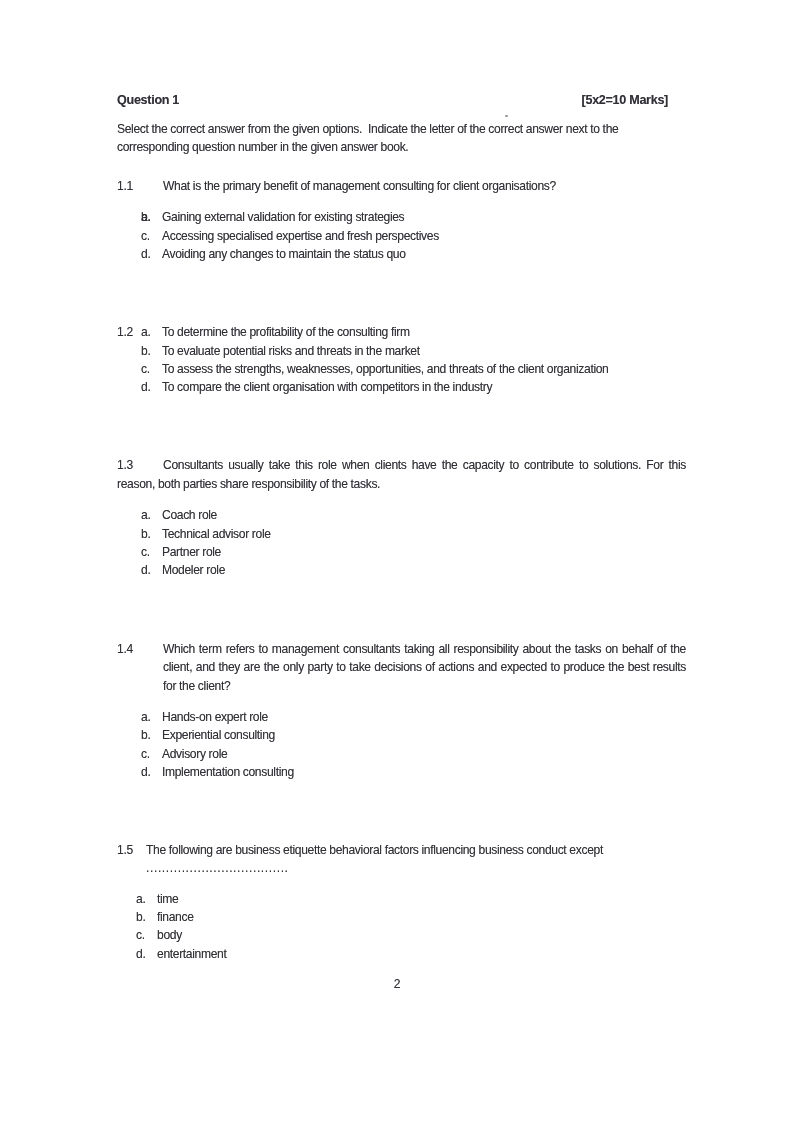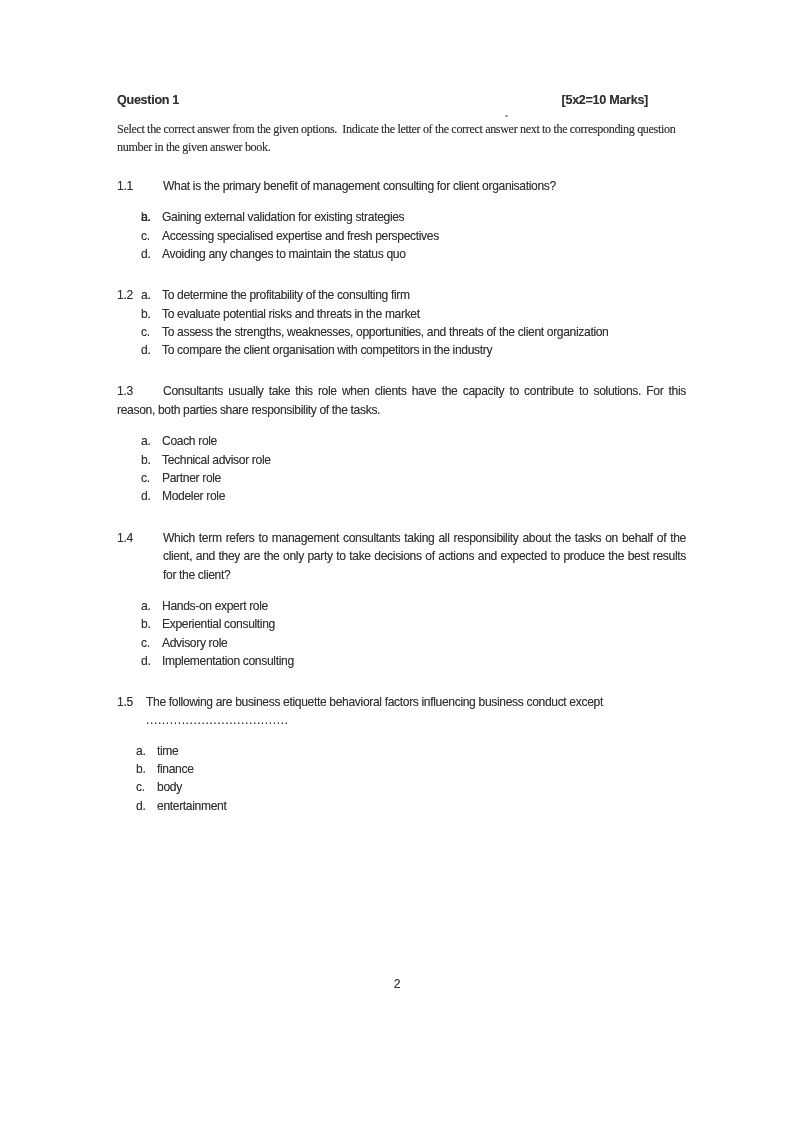--- a/index.html
+++ b/index.html
@@ -25,40 +25,39 @@
   }
 
   .header-row {
     display: flex;
     justify-content: space-between;
     align-items: flex-start;
     font-weight: bold;
     font-size: 12.6px;
     letter-spacing: -0.3px;
   }
-  .marks { margin-right: 38px; }
+  .marks { margin-right: 18px; }
 
   .speck {
     position: absolute;
     left: 505px;
     top: 115px;
     width: 3px;
     height: 2px;
     background: #8a8a90;
     border-radius: 50%;
   }
 
   .instructions {
     margin: 13px 0 0 0;
     line-height: 18.4px;
     white-space: pre-wrap;
-    font-family: Liberation Serif, serif;
   }
 
-  .question { margin-top: 23px; }
+  .question { margin-top: 60px; }
   .question.first { margin-top: 20px; }
 
   .q-text {
     position: relative;
     margin: 0;
     line-height: 18.5px;
     text-align: justify;
   }
   .q-text.hang { padding-left: 46px; }
   .q-text.hang .qnum { position: absolute; left: 0; top: 0; }

